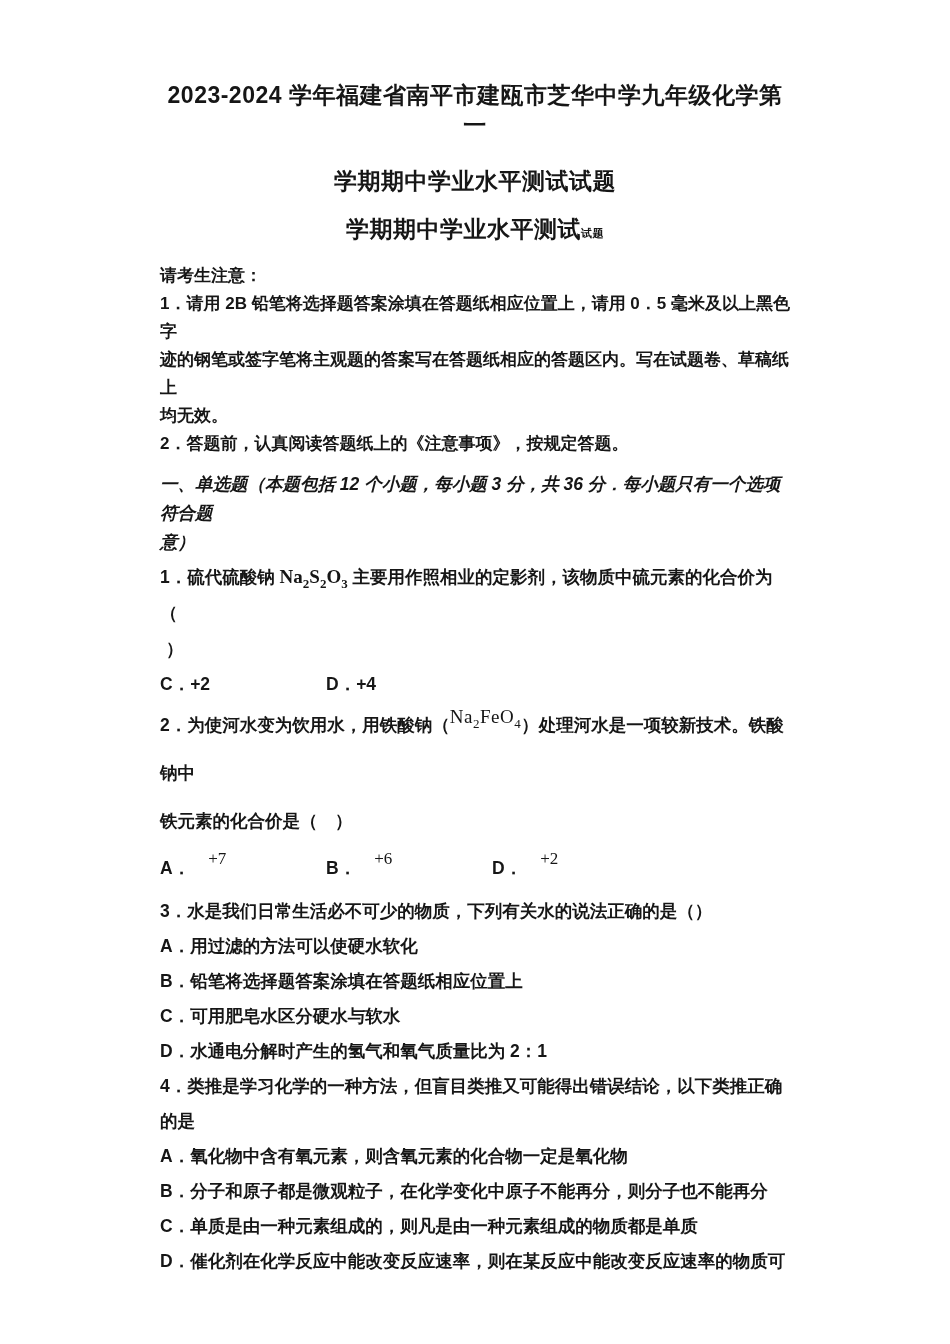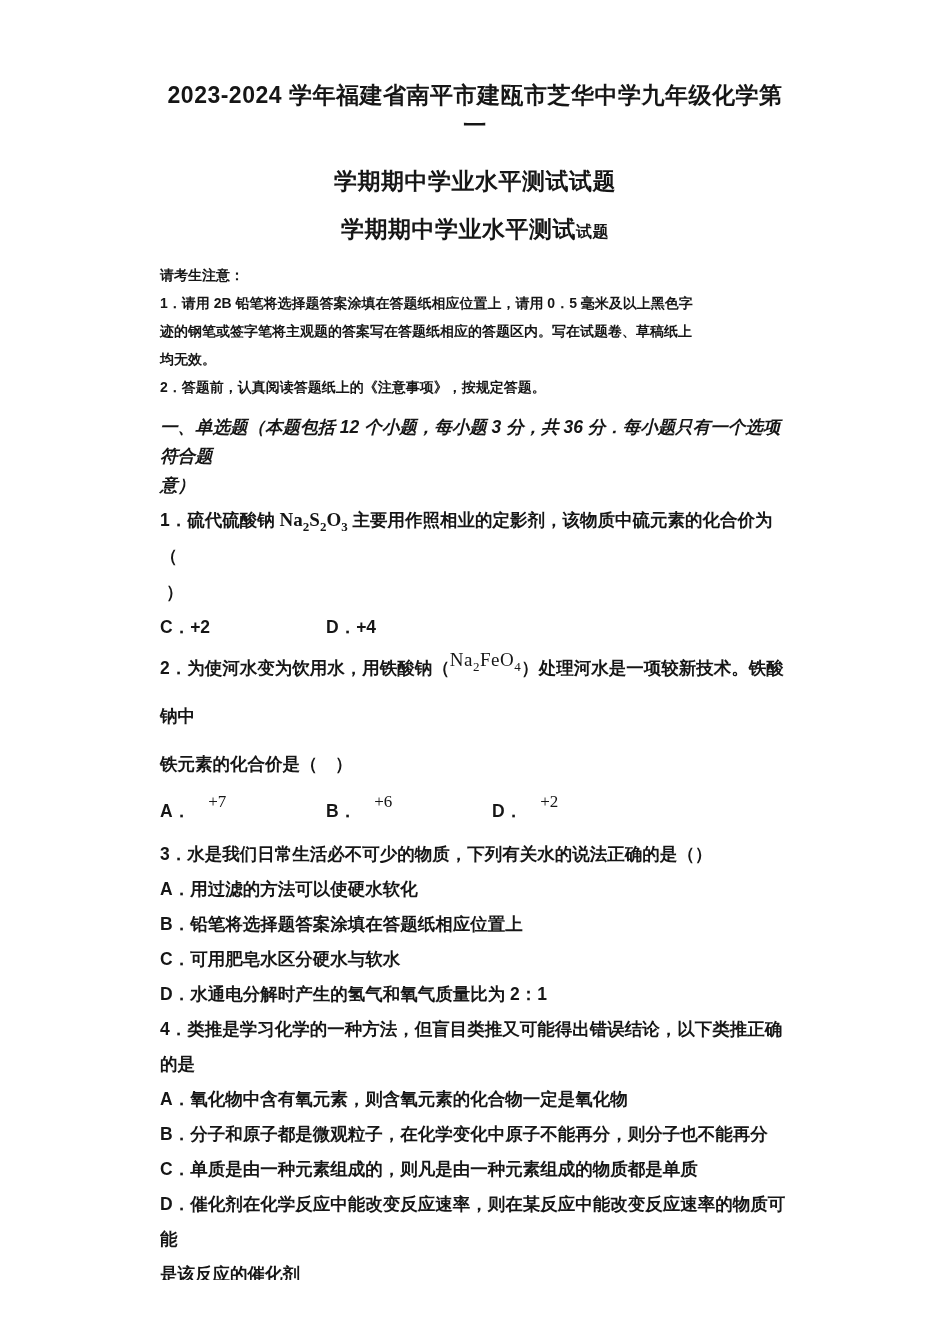--- a/index.html
+++ b/index.html
@@ -26,27 +26,27 @@
   .title-line {
     text-align: center;
     font-size: 23px;
     line-height: 30px;
     font-weight: 800;
     letter-spacing: 0.5px;
   }
   .title-line.t2 { margin-top: 26px; }
   .title-line.t3 { margin-top: 18px; }
   .t3-small {
-    font-size: 16px;
+    font-size: 11px;
     font-weight: 700;
   }
   
   .notice { margin-top: 14px; }
   .nl {
-    font-size: 14px;
+    font-size: 17px;
     line-height: 28px;
   }
   
   .section { margin-top: 12px; }
   .sl {
     font-size: 17.5px;
     line-height: 29px;
     font-style: italic;
   }
   

